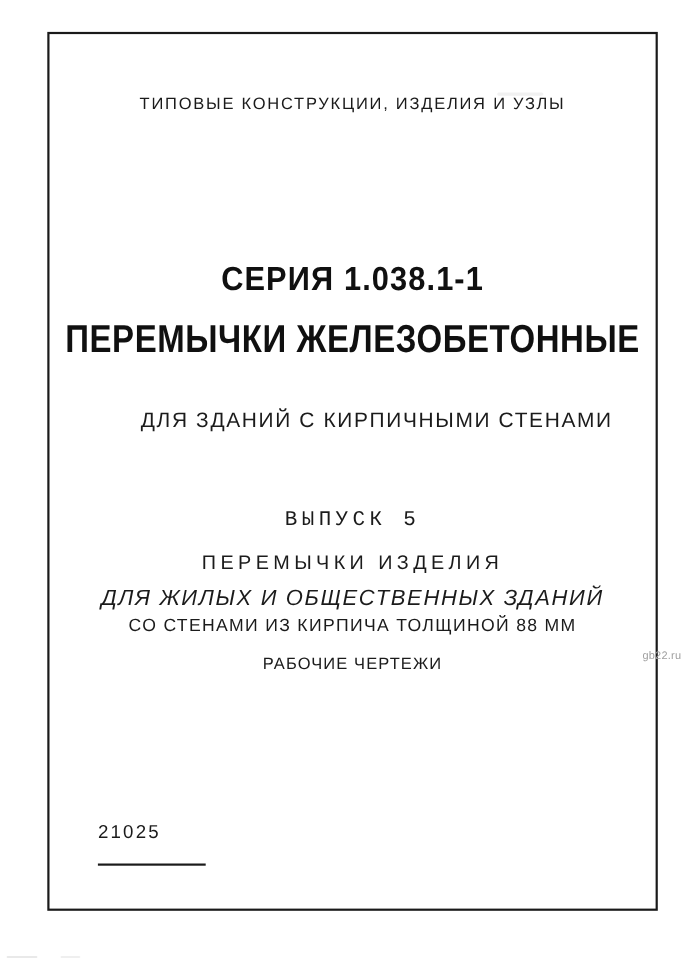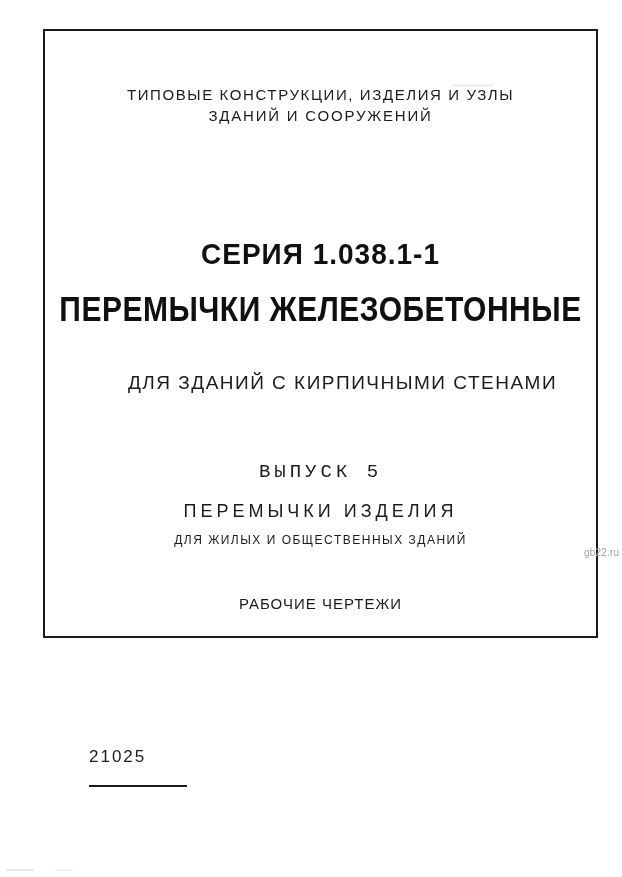--- a/index.html
+++ b/index.html
@@ -20,21 +20,21 @@
     height: 877px;
     background: var(--paper);
     overflow: hidden;
     color: var(--ink);
   }
   .frame {
     position: absolute;
     left: 43px;
     top: 29px;
     width: 555px;
-    height: 609px;
+    height: 799px;
     border: 2px solid var(--border);
     background: var(--paper);
   }
   .content {
     position: absolute;
     left: 0;
     top: 0;
     width: 100%;
     height: 100%;
     padding-right: 14px; 
@@ -69,21 +69,21 @@
     font-size: 30px;
     font-weight: bold;
     color: var(--title_ink);
     letter-spacing: 0.5px;
     transform: scaleY(1.18);
     transform-origin: center top;
   }
   .subtitle   { top: 341px; font-size: 19px; letter-spacing: 1.5px; margin-left: 44px; }
   .issue-label{ top: 430px; font-size: 19px; letter-spacing: 4px; font-family: Liberation Mono, monospace; }
   .issue-title{ top: 470px; font-size: 18px; letter-spacing: 4px; }
-  .desc1      { top: 502px; font-size: 12px; letter-spacing: 1.5px; }
+  .desc1      { top: 502px; font-size: 20px; letter-spacing: 1.5px; font-style: italic; }
   .desc2      { top: 530px; font-size: 16px; letter-spacing: 1.2px; }
   .doc-type   { top: 564px; font-size: 15px; letter-spacing: 1px; }
 
   .stamp {
     position: absolute;
     left: 44px;
     top: 716px;
     width: 98px;
     border-bottom: 2px solid var(--ink);
     padding-bottom: 18px;
@@ -91,21 +91,21 @@
   .stamp-number {
     font-size: 17px;
     letter-spacing: 2px;
     font-weight: 500;
     color: var(--ink);
   }
 
   .watermark {
     position: absolute;
     left: 584px;
-    top: 547px;
+    top: 591px;
     font-size: 10px;
     color: var(--watermark);
     letter-spacing: 0.2px;
     z-index: 5;
   }
 
   .artifact {
     position: absolute;
     background: #9a9a9a;
     border-radius: 2px;
@@ -117,34 +117,34 @@
 </head>
 <body>
 
 <div class="page">
 
   <div class="frame">
     <div class="content">
 
       <div class="line draft header-line1">ТИПОВЫЕ  КОНСТРУКЦИИ,  ИЗДЕЛИЯ И УЗЛЫ</div>
 
-      <div class="line draft header-line2">ЗДАНИЙ  И СООРУЖЕНИЙ</div>
 
       <div class="line series-title">СЕРИЯ  1.038.1-1</div>
 
       <div class="line main-title">ПЕРЕМЫЧКИ  ЖЕЛЕЗОБЕТОННЫЕ</div>
 
       <div class="line draft subtitle">ДЛЯ  ЗДАНИЙ  С КИРПИЧНЫМИ  СТЕНАМИ</div>
 
       <div class="line draft issue-label">ВЫПУСК  5</div>
 
       <div class="line draft issue-title">ПЕРЕМЫЧКИ   ИЗДЕЛИЯ</div>
 
       <div class="line draft desc1">ДЛЯ  ЖИЛЫХ  И  ОБЩЕСТВЕННЫХ  ЗДАНИЙ</div>
 
+      <div class="line draft desc2">СО  СТЕНАМИ  ИЗ  КИРПИЧА  ТОЛЩИНОЙ  88 ММ</div>
 
       <div class="line draft doc-type">РАБОЧИЕ  ЧЕРТЕЖИ</div>
 
       <div class="stamp">
         <span class="stamp-number">21025</span>
       </div>
 
     </div>
   </div>
 

